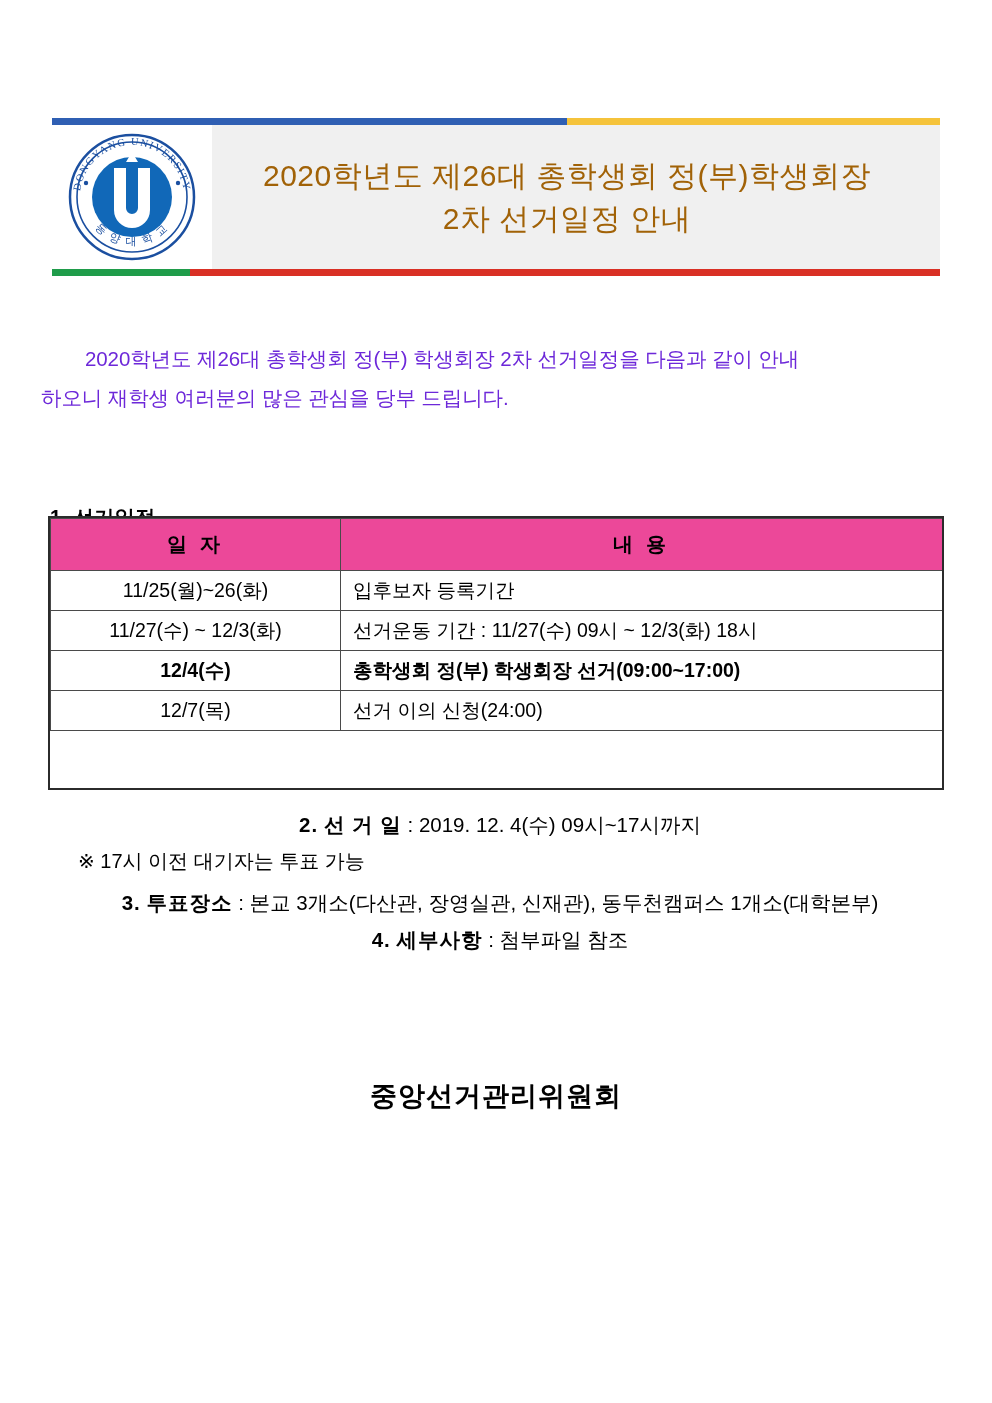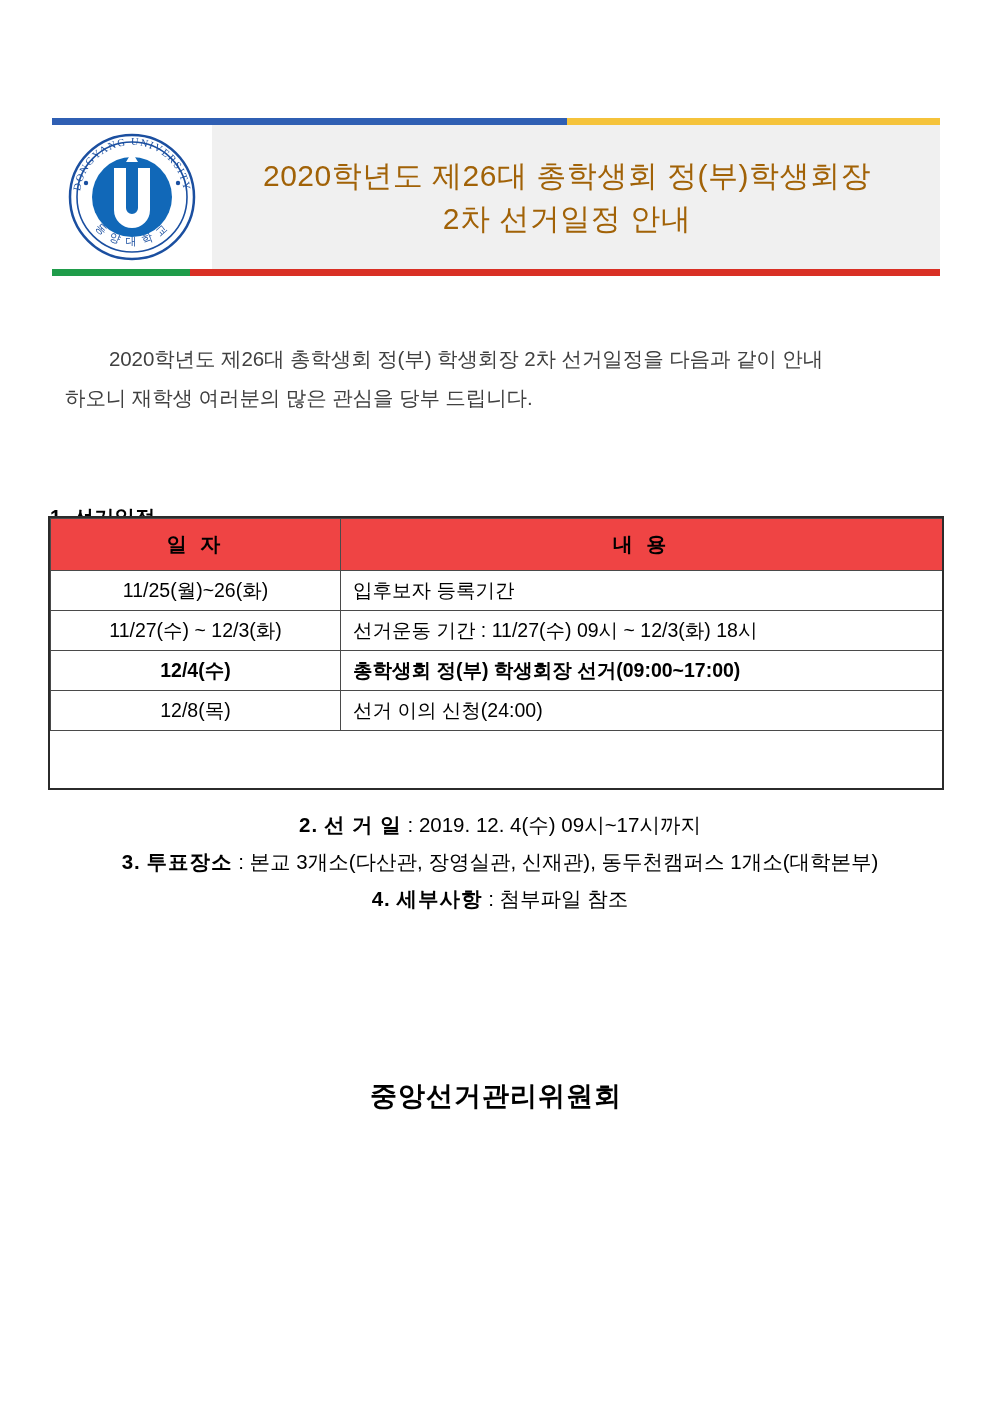--- a/index.html
+++ b/index.html
@@ -71,27 +71,27 @@
     line-height: 1.45;
     letter-spacing: 0.5px;
     color: #a16207;
     padding-right: 18px;
   }
   .header-title .line2 { display: block; }
 
   
   .intro {
     position: absolute;
-    left: 65px;
+    left: 41px;
     top: 340px;
     width: 888px;
     font-size: 20.5px;
     line-height: 1.9;
     letter-spacing: -0.1px;
-    color: #404040;
+    color: #6d28d9;
   }
   .intro .first-line { text-indent: 44px; display: block; }
 
   
   .sec1-heading {
     position: absolute;
     left: 50px;
     top: 472px;
     font-size: 20px;
     font-weight: bold;
@@ -109,26 +109,27 @@
     table-layout: fixed;
   }
   .sched-table th, .sched-table td {
     border: 1px solid #4a4a4a;
     height: 40px;
     font-size: 19.5px;
     padding: 0 12px;
     box-sizing: border-box;
   }
   .sched-table thead th {
-    background: #ef4444;
+    background: #ec4899;
     font-weight: bold;
     font-size: 20px;
     letter-spacing: 4px;
     text-align: center;
     height: 52px;
+    font-family: Liberation Serif, serif;
   }
   .sched-table col.c1 { width: 290px; }
   .sched-table col.c2 { width: 602px; }
   .sched-table td.date-cell { text-align: center; }
   .sched-table td.desc-cell { text-align: left; }
   .sched-table tr.bold-row td { font-weight: bold; }
 
   
   .table-frame {
     position: absolute;
@@ -245,32 +246,33 @@
       </tr>
       <tr>
         <td class="date-cell">11/27(수) ~ 12/3(화)</td>
         <td class="desc-cell">선거운동 기간 : 11/27(수) 09시 ~ 12/3(화) 18시</td>
       </tr>
       <tr class="bold-row">
         <td class="date-cell">12/4(수)</td>
         <td class="desc-cell">총학생회 정(부) 학생회장 선거(09:00~17:00)</td>
       </tr>
       <tr>
-        <td class="date-cell">12/8(목)</td>
+        <td class="date-cell">12/7(목)</td>
         <td class="desc-cell">선거 이의 신청(24:00)</td>
       </tr>
     </tbody>
   </table>
   <div class="table-frame"></div>
 
   <div class="item-list">
     <div class="item-row">
       <span class="num">2.</span>
       <span class="lbl">선 거 일</span><span> : </span><span>2019. 12. 4(수) 09시~17시까지</span>
     </div>
+    <div class="note-row">※ 17시 이전 대기자는 투표 가능</div>
     <div class="item-row">
       <span class="num">3.</span>
       <span class="lbl">투표장소</span><span> : </span><span>본교 3개소(다산관, 장영실관, 신재관), 동두천캠퍼스 1개소(대학본부)</span>
     </div>
     <div class="item-row">
       <span class="num">4.</span>
       <span class="lbl">세부사항</span><span> : </span><span>첨부파일 참조</span>
     </div>
   </div>
 

